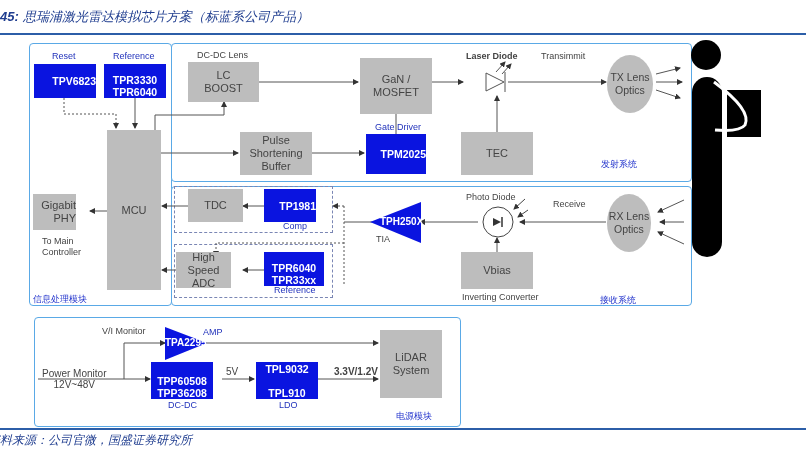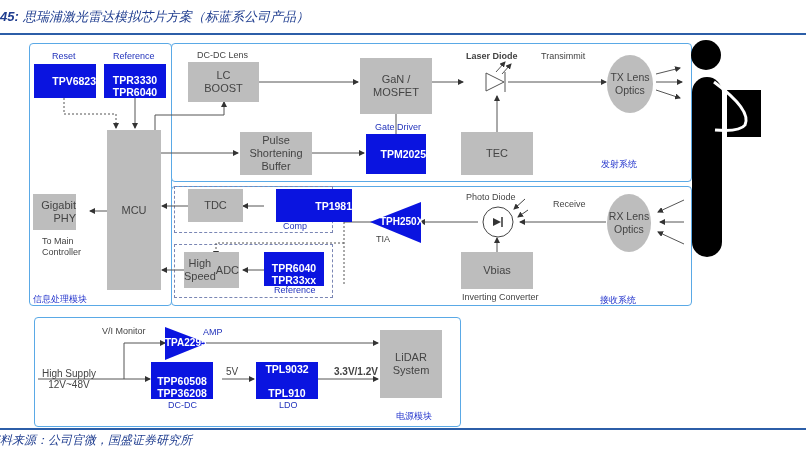--- a/index.html
+++ b/index.html
@@ -175,25 +175,25 @@
     <span>TPM2025</span>
   </div>
 <div class="gbox" style="left:461px;top:132px;width:72px;height:43px;">
     <span>TEC</span>
   </div>
 <div class="cn" style="left:601px;top:158px;">发射系统</div>
 
 <div class="gbox" style="left:188px;top:189px;width:55px;height:33px;">
     <span>TDC</span>
   </div>
-<div class="bbox" style="left:276px;top:189px;width:76px;height:33px;">
+<div class="bbox" style="left:264px;top:189px;width:52px;height:33px;">
     <span>TP1981</span>
   </div>
 <div class="blbl" style="left:283px;top:221px;">Comp</div>
-<div class="gbox" style="left:184px;top:252px;width:55px;height:36px;flex-direction:row;">
+<div class="gbox" style="left:176px;top:252px;width:55px;height:36px;flex-direction:column;">
   <span>High Speed</span>
   <span>ADC</span>
 </div>
 <div class="bbox" style="left:264px;top:252px;width:60px;height:34px;flex-direction:column;">
   <span>TPR6040</span>
   <span>TPR33xx</span>
 </div>
 <div class="blbl" style="left:274px;top:285px;">Reference</div>
 <div class="lbl" style="left:380px;top:216px;color:#fff;font-weight:bold;font-size:10px;">TPH250X</div>
 <div class="lbl" style="left:376px;top:234px;">TIA</div>
@@ -206,21 +206,21 @@
 <div class="gbox" style="left:461px;top:252px;width:72px;height:37px;">
     <span>Vbias</span>
   </div>
 <div class="lbl" style="left:462px;top:292px;">Inverting Converter</div>
 <div class="cn" style="left:600px;top:294px;">接收系统</div>
 
 <div class="lbl" style="left:102px;top:326px;">V/I Monitor</div>
 <div class="lbl" style="left:165px;top:337px;color:#fff;font-weight:bold;font-size:10px;">TPA2295</div>
 <div class="blbl" style="left:203px;top:327px;">AMP</div>
 <div class="lbl" style="left:42px;top:368px;font-size:10px;text-align:center;line-height:11px;">
-  <div>High Supply</div>
+  <div>Power Monitor</div>
   <div>12V~48V</div>
 </div>
 <div class="bbox" style="left:151px;top:362px;width:62px;height:37px;flex-direction:column;">
   <span>TPP60508</span>
   <span>TPP36208</span>
 </div>
 <div class="blbl" style="left:168px;top:400px;">DC-DC</div>
 <div class="lbl" style="left:226px;top:366px;font-size:10px;">5V</div>
 <div class="bbox" style="left:256px;top:362px;width:62px;height:37px;flex-direction:column;gap:12px;">
   <span>TPL9032</span>

